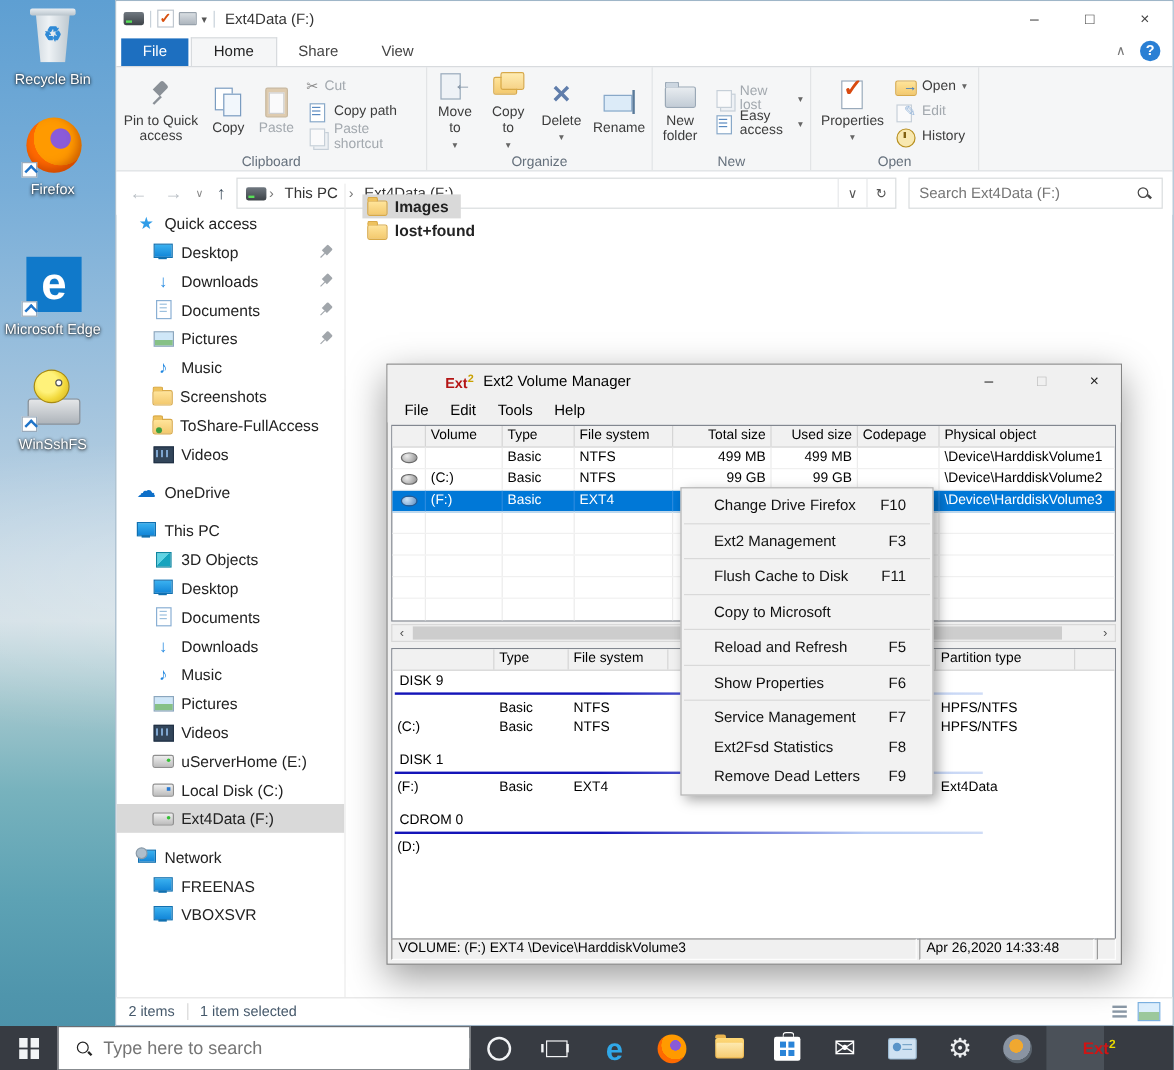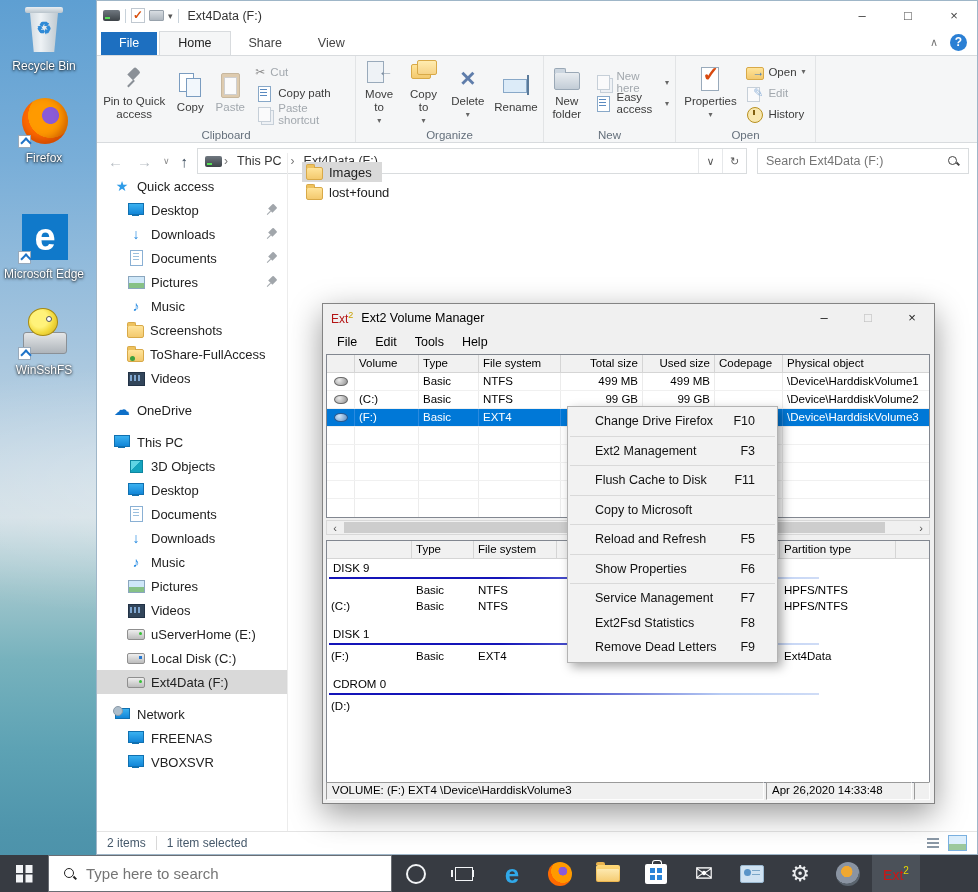--- a/index.html
+++ b/index.html
@@ -138,33 +138,33 @@
   .search-box { width:212px; height:26px; border:1px solid #d9dcde; display:flex; align-items:center; padding:0 8px; margin-left:6px; background:#fff; }
   .search-box input { border:none; outline:none; flex:1; font-size:12.5px; color:#444; font-family:Liberation Sans, sans-serif; background:transparent; }
   .x-main { position:absolute; top:152px; bottom:23px; left:0; right:0; display:flex; }
   .x-side { width:190px; padding-top:21px; overflow:hidden; }
   .side-item { height:24px; display:flex; align-items:center; gap:6px; font-size:13px; color:#222; padding-right:10px; }
   .lvl0 { padding-left:16px; }
   .lvl1 { padding-left:30px; }
   .gap-top { margin-top:8px; }
   .side-sel { background:#d9d9d9; }
   .x-files { flex:1; border-left:1px solid #ececec; padding:9px 0 0 14px; }
-  .file-row { height:20px; display:flex; align-items:center; gap:6px; font-size:13px; color:#222; padding:0 10px 0 4px; width:fit-content; }
+  .file-row { height:20px; display:flex; align-items:center; gap:6px; font-size:13px; color:#222; padding:0 10px 0 4px; width:fit-content;font-weight:bold; }
   .file-sel { background:#d9d9d9; }
   .x-status { position:absolute; left:0; right:0; bottom:0; height:23px; border-top:1px solid #e4e4e4; display:flex; align-items:center; font-size:12px; color:#45586a; padding:0 10px; background:#fff; }
   .st-div { width:1px; height:14px; background:#d8d8d8; margin:0 10px; }
   .sv { margin-left:auto; display:flex; gap:6px; }
   .sv-details { width:17px; height:15px; position:relative; }
   .sv-details::before { content:""; position:absolute; left:2px; top:3px; width:12px; height:1.5px; background:#8a98a6; box-shadow:0 4px 0 #8a98a6, 0 8px 0 #8a98a6; }
   .sv-thumbs { width:19px; height:16px; border:1px solid #7ab0e0; background:linear-gradient(180deg,#dceefc 0 55%, #9cc89c 55%); }
 
   
   #ext2 { position:absolute; left:322px; top:303px; width:613px; height:501px; background:#f0f0f0; border:1px solid #848484; box-shadow:0 10px 30px rgba(0,0,0,.4); z-index:2; font-size:12px; }
   .e-titlebar { height:27px; display:flex; align-items:center; padding-left:8px; background:#f0f0f0; }
-  .extmark { font-size:12px; font-weight:normal; color:#b41414; }
+  .extmark { font-size:12px; font-weight:bold; color:#b41414;margin-left:40px; }
   .extmark sup { color:#c8a000; font-size:9px; }
   .e-title { margin-left:8px; font-size:12.5px; color:#000; }
   .e-cap { margin-left:auto; display:flex; height:100%; }
   .e-capbtn { width:44px; display:flex; align-items:center; justify-content:center; font-size:13px; color:#222; }
   .e-capbtn.grayed { color:#b8b8b8; }
   .e-menubar { height:21px; display:flex; align-items:center; padding-left:6px; gap:2px; background:#f0f0f0; }
   .e-menu { padding:2px 8px; font-size:12.5px; color:#000; }
   .e-panel { position:absolute; left:3px; right:4px; background:#fff; border:1px solid #828790; }
   .x-table { top:50px; height:164px; }
   .hrow { display:flex; height:18px; background:#f1f1f1; border-bottom:1px solid #d5d5d5; }
@@ -349,21 +349,21 @@
       </div>
 
       <div class="rgrp" style="width:132px">
         <div class="rbig" style="width:50px">
           <span class="ri ri-newfolder"></span>
           <span class="rlab">New folder</span>
         </div>
         <div class="rstack">
           <div class="rsmall dis">
             <span class="ri ri16 ri-newitem"></span>
-            <span>New here</span>
+            <span>New lost</span>
             <span class="caret">▾</span>
           </div>
           <div class="rsmall">
             <span class="ri ri16 ri-easy"></span>
             <span>Easy access</span>
             <span class="caret">▾</span>
           </div>
         </div>
         <div class="rgrp-label">New</div>
       </div>

